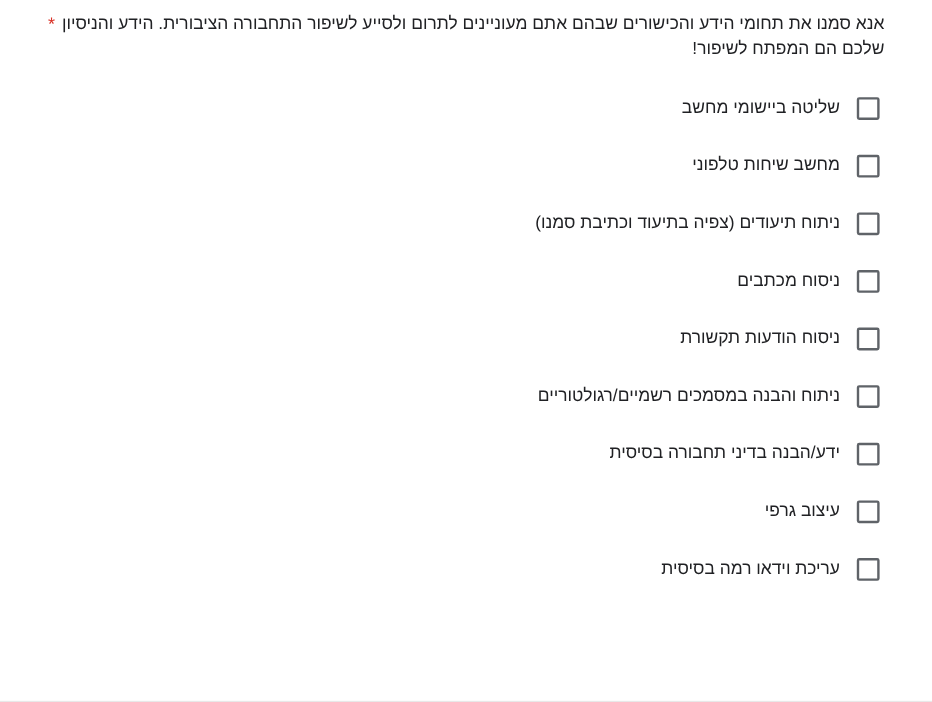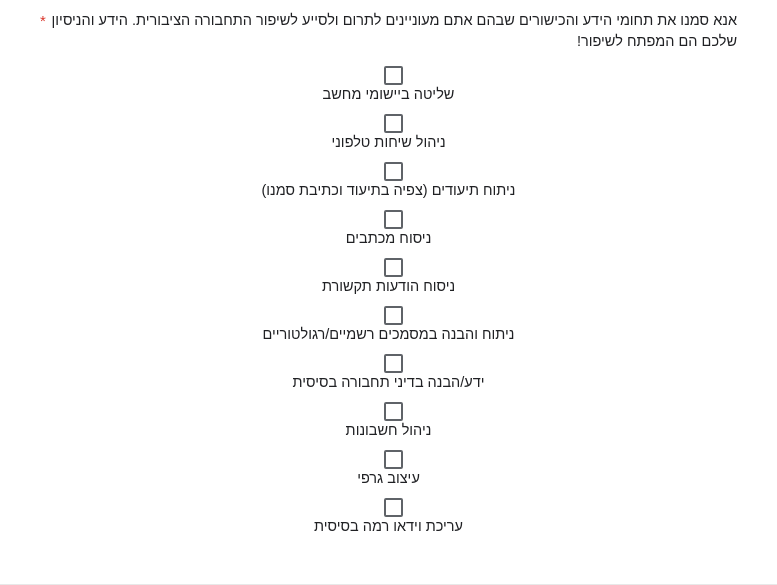--- a/index.html
+++ b/index.html
@@ -42,21 +42,21 @@
     left: 0px;
     top: 0px;
   }
   .options {
     display: block;
     margin: 0;
     padding: 0;
   }
   .option-row {
     display: flex;
-    flex-direction: column;
+    flex-direction: row;
     align-items: center;
     justify-content: flex-start;
     height: 48px;
     direction: rtl;
   }
   .checkbox {
     width: 19px;
     height: 19px;
     border: 2px solid #5f6368;
     border-radius: 2px;
@@ -96,21 +96,21 @@
 
   <div class="options">
 
     <div class="option-row">
       <span class="checkbox"></span>
       <span class="option-label">שליטה ביישומי מחשב</span>
     </div>
 
     <div class="option-row">
       <span class="checkbox"></span>
-      <span class="option-label">ניהול שיחות טלפוני</span>
+      <span class="option-label">מחשב שיחות טלפוני</span>
     </div>
 
 
     <div class="option-row">
       <span class="checkbox"></span>
       <span class="option-label">ניתוח תיעודים (צפיה בתיעוד וכתיבת סמנו)</span>
     </div>
 
     <div class="option-row">
       <span class="checkbox"></span>
@@ -125,24 +125,20 @@
     <div class="option-row">
       <span class="checkbox"></span>
       <span class="option-label">ניתוח והבנה במסמכים רשמיים/רגולטוריים</span>
     </div>
 
     <div class="option-row">
       <span class="checkbox"></span>
       <span class="option-label">ידע/הבנה בדיני תחבורה בסיסית</span>
     </div>
 
-    <div class="option-row">
-      <span class="checkbox"></span>
-      <span class="option-label">ניהול חשבונות</span>
-    </div>
 
     <div class="option-row">
       <span class="checkbox"></span>
       <span class="option-label">עיצוב גרפי</span>
     </div>
 
     <div class="option-row">
       <span class="checkbox"></span>
       <span class="option-label">עריכת וידאו רמה בסיסית</span>
     </div>

